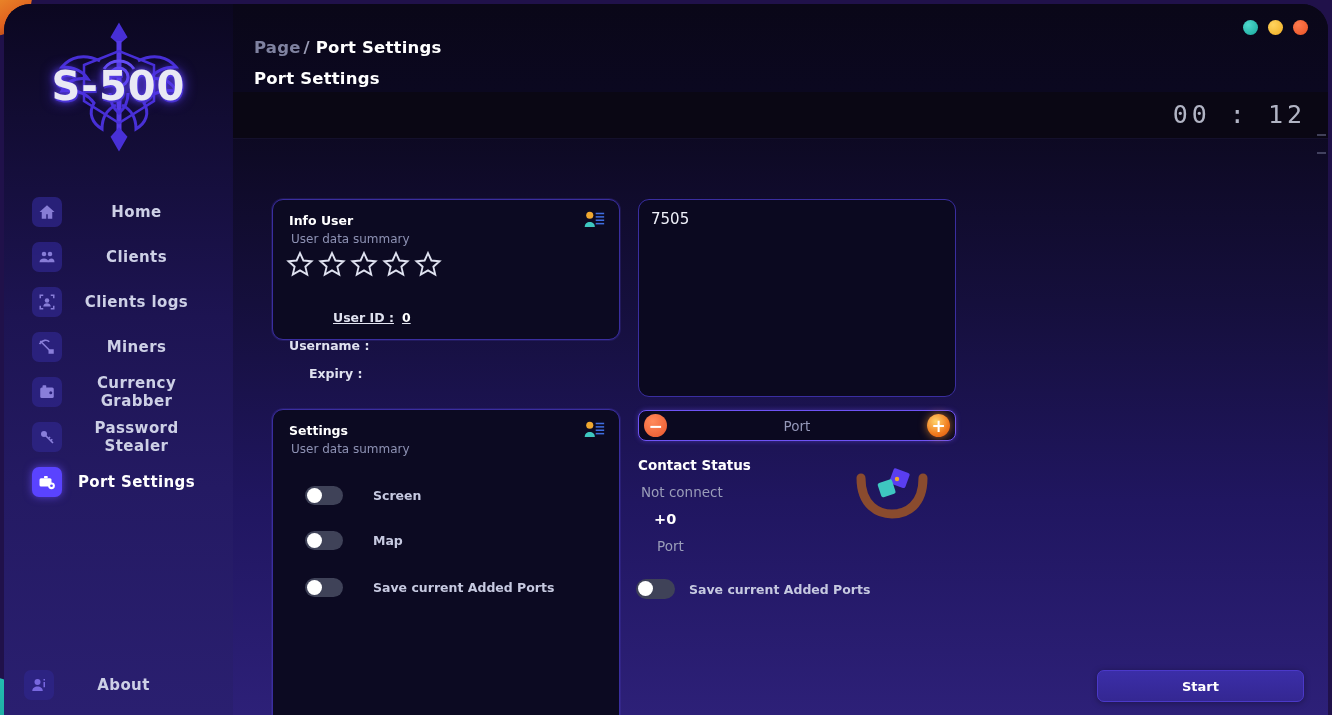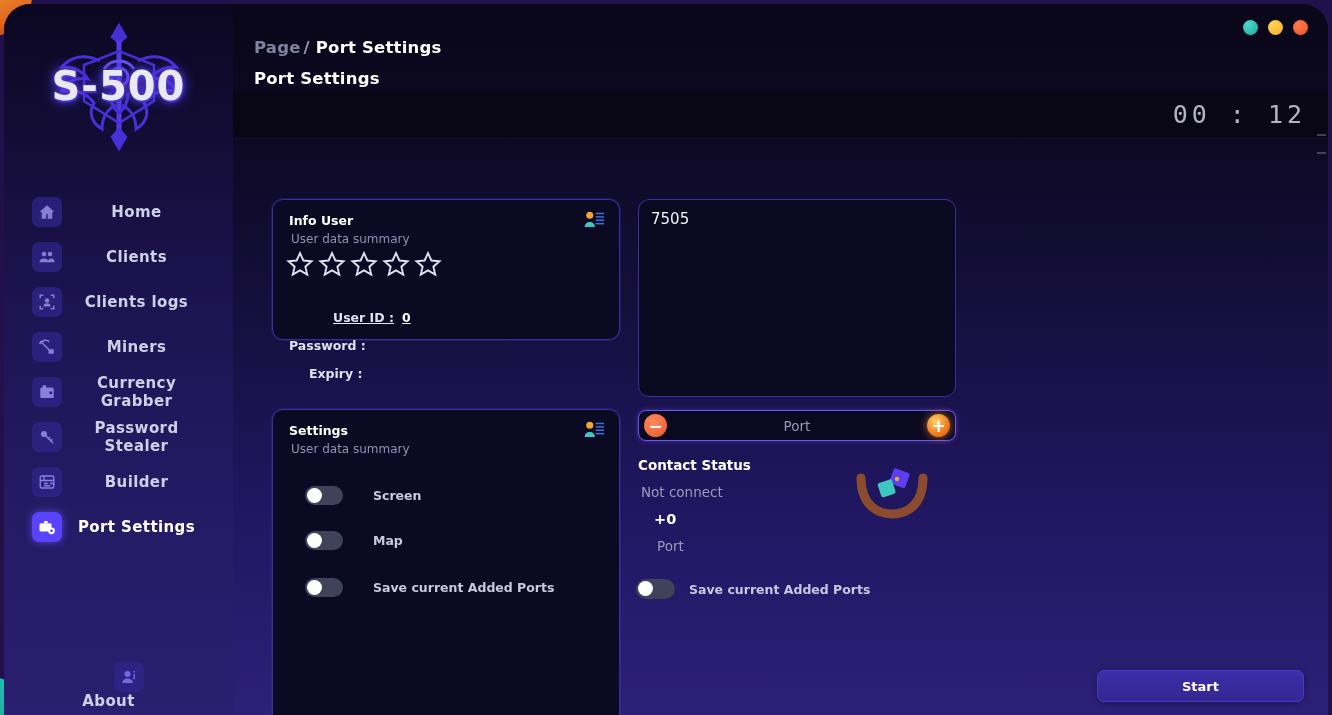--- a/index.html
+++ b/index.html
@@ -106,21 +106,20 @@
   }
   .nav-item.active .nav-label { color: #ffffff; }
 
   .about-row {
     position: absolute; left: 0; bottom: 8px;
     width: 229px;
     display: flex; align-items: center;
     height: 45px;
     padding-left: 20px;
     cursor: pointer;
-    flex-direction: column;
   }
   .about-row .nav-label { padding-right: 40px; }
 
   
   .header {
     position: absolute; left: 229px; top: 0;
     width: 1095px; height: 88px;
     background: linear-gradient(180deg, #0a0718 0%, #0b0820 100%);
   }
   .breadcrumb {
@@ -421,29 +420,20 @@
         <div class="nav-item">
           <span class="nav-icon">
             <svg width="18" height="18" viewBox="0 0 24 24" fill="#a79cff">
               <circle cx="8" cy="8" r="4"></circle>
               <path d="M10 10 L20 20 M17 17 l2 -2 M14 14 l2 -2" stroke="#a79cff" stroke-width="2.2" fill="none"></path>
             </svg>
           </span>
           <span class="nav-label">Password Stealer</span>
         </div>
 
-        <div class="nav-item">
-          <span class="nav-icon">
-            <svg width="18" height="18" viewBox="0 0 24 24" fill="none" stroke="#a79cff" stroke-width="1.8">
-              <rect x="3" y="4" width="18" height="16" rx="2"></rect>
-              <path d="M3 10h18M8 4v6M16 14h4M8 14h5M8 17h8"></path>
-            </svg>
-          </span>
-          <span class="nav-label">Builder</span>
-        </div>
 
         <div class="nav-item active">
           <span class="nav-icon">
             <svg width="18" height="18" viewBox="0 0 24 24" fill="#ffffff">
               <rect x="2" y="7" width="16" height="11" rx="2"></rect>
               <rect x="8" y="4" width="5" height="3" rx="1"></rect>
               <circle cx="18" cy="17" r="4.5" fill="#ffffff"></circle>
               <circle cx="18" cy="17" r="1.8" fill="#5a43ff"></circle>
             </svg>
           </span>
@@ -513,21 +503,21 @@
             </svg>
           <svg width="28" height="28" viewBox="0 0 24 24" fill="none" stroke="#dfe2f0" stroke-width="1.6">
               <path d="M12 2.6 14.9 9l7 .7-5.3 4.6 1.6 6.8L12 17.5 5.8 21.1l1.6-6.8L2.1 9.7l7-.7z"></path>
             </svg>
         </div>
 
         <div class="kv" id="kv-userid">
           <span class="k">User ID :</span><span class="v">0</span>
         </div>
         <div class="kv" id="kv-username">
-          <span class="k">Password :</span><span class="v"></span>
+          <span class="k">Username :</span><span class="v"></span>
         </div>
         <div class="kv" id="kv-expiry">
           <span class="k">Expiry :</span><span class="v"></span>
         </div>
       </div>
 
       <div class="card" id="settings-card">
         <div class="card-title">Settings</div>
         <div class="card-sub">User data summary</div>
         <span class="card-user-icon">

